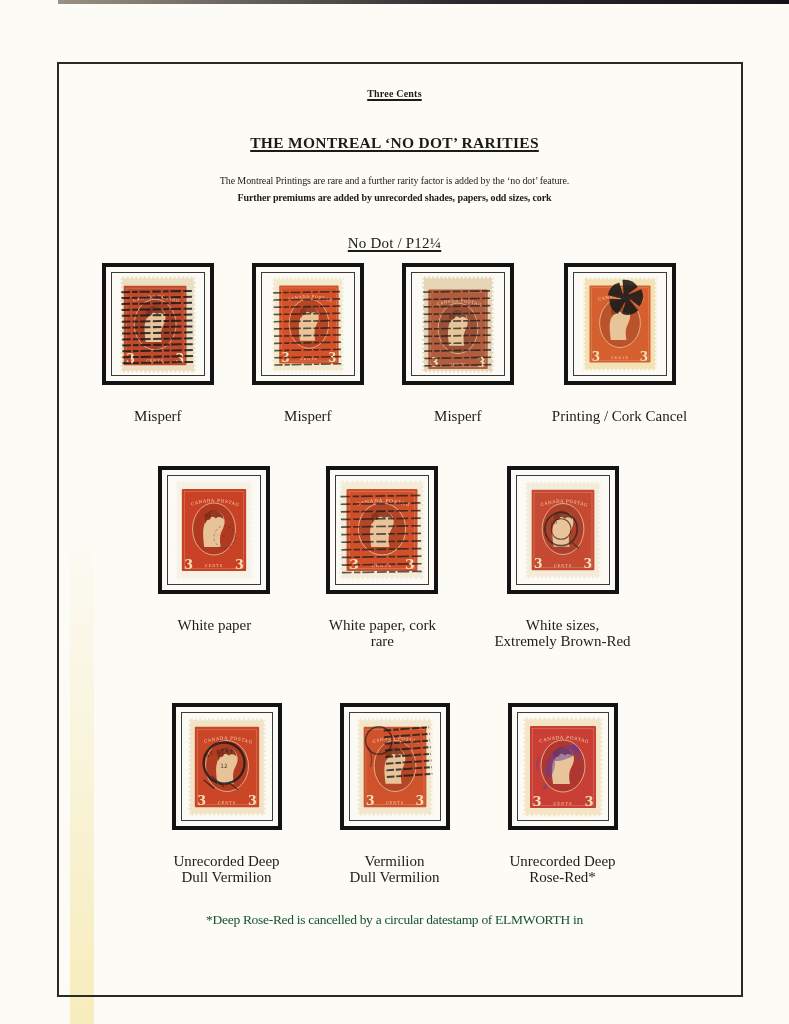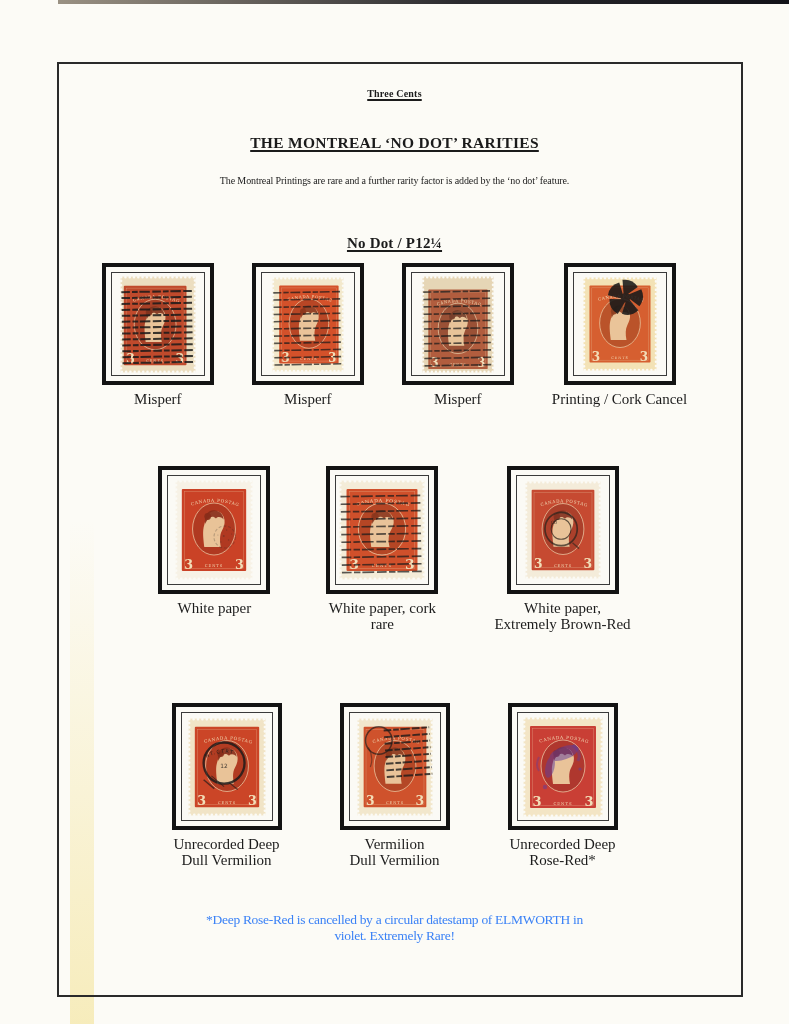--- a/index.html
+++ b/index.html
@@ -15,33 +15,33 @@
   .album-frame{position:absolute;left:57px;top:62px;width:686px;height:935px;
     border:2px solid #2a2a2a;box-sizing:border-box;z-index:1;}
   .content{position:absolute;inset:0;z-index:2;}
 
   .center-text{position:absolute;left:0;right:0;text-align:center;}
   .u{text-decoration:underline;text-underline-offset:2px;text-decoration-thickness:1.5px;}
   .hdr{top:85px;font-weight:bold;font-size:10px;line-height:17.5px;letter-spacing:0.2px;}
   .page-title{top:134px;font-weight:bold;font-size:15.5px;letter-spacing:0.3px;}
   .intro{top:173px;font-size:10px;line-height:16.5px;letter-spacing:-0.1px;}
   .intro .b{font-weight:bold;}
-  .section-heading{top:235px;font-weight:bold;font-size:15px;letter-spacing:0.2px;text-align:center;}
-  .footnote{top:912px;font-size:13.5px;line-height:16px;letter-spacing:-0.3px;color:#3b82f6;}
+  .section-heading{top:235px;font-weight:normal;font-size:15px;letter-spacing:0.2px;text-align:center;}
+  .footnote{top:912px;font-size:13.5px;line-height:16px;letter-spacing:-0.3px;color:#14532d;}
 
   .stamp-row{position:absolute;left:0;right:0;display:flex;justify-content:center;align-items:flex-start;}
   .row-1{top:263px;gap:38px;}
   .row-2{top:466px;gap:56px;}
   .row-3{top:703px;gap:58px;}
 
   .stamp-figure{margin:0;display:flex;flex-direction:column;align-items:center;}
   .mount{box-sizing:border-box;border:4px solid #131313;background:#fbfaf5;padding:5px;}
   .mount-inner{box-sizing:border-box;width:100%;height:100%;border:1px solid #3a3a3a;
     background:#fbfaf5;display:flex;align-items:center;justify-content:center;overflow:hidden;}
-  .caption{margin-top:7px;text-align:center;font-size:15px;line-height:15.5px;
+  .caption{margin-top:24px;text-align:center;font-size:15px;line-height:15.5px;
     color:#1c1c1c;white-space:nowrap;}
 </style>
 </head>
 <body>
 
 <div class="page">
   <div class="scan-stain"></div>
   <div class="scan-edge-top"></div>
   <div class="album-frame"></div>
 
@@ -49,20 +49,21 @@
     <div class="center-text hdr">
       <div class="u">Three Cents</div>
     </div>
 
     <div class="center-text page-title">
       <span class="u">THE MONTREAL ‘NO DOT’ RARITIES</span>
     </div>
 
     <div class="center-text intro">
       <div>The Montreal Printings are rare and a further rarity factor is added by the ‘no dot’ feature.</div>
+      <div class="b">Further premiums are added by unrecorded shades, papers, odd sizes, cork</div>
     </div>
 
     <div class="center-text section-heading">
       <span class="u">No Dot / P12¼</span>
     </div>
 
     <div class="stamp-row row-1">
         <figure class="stamp-figure">
           <div class="mount" style="width: 112px; height: 122px;">
             <div class="mount-inner">
@@ -338,21 +339,21 @@
       <g fill="none" stroke="#2b241d" opacity="0.72">
         <circle cx="38" cy="49" r="17" stroke-width="1.8"></circle>
         <circle cx="38" cy="49" r="10.5" stroke-width="1.1"></circle>
       </g>
       <text x="27" y="44" font-size="4.6" fill="#2b241d" opacity="0.8" font-family="'DejaVu Sans',sans-serif">CO</text>
       <path d="M50 63 l7 6" stroke="#2b241d" stroke-width="1.4" opacity="0.6"></path>
   </svg>
             </div>
           </div>
           <figcaption class="caption">
-            <div>White paper,</div>
+            <div>White sizes,</div>
             <div>Extremely Brown-Red</div>
           </figcaption>
         </figure>
       </div>
     <div class="stamp-row row-3">
         <figure class="stamp-figure">
           <div class="mount" style="width: 110px; height: 127px;">
             <div class="mount-inner">
   <svg width="78" height="98" viewBox="0 0 80 100" preserveAspectRatio="none" role="img" aria-label="Unrecorded Deep Dull Vermilion">
     <rect x="0.6" y="0.6" width="78.8" height="98.8" fill="#f1e4c6"></rect>
@@ -469,16 +470,15 @@
           </div>
           <figcaption class="caption">
             <div>Unrecorded Deep</div>
             <div>Rose-Red*</div>
           </figcaption>
         </figure>
       </div>
 
     <div class="center-text footnote">
       <div>*Deep Rose-Red is cancelled by a circular datestamp of ELMWORTH in</div>
-      <div>violet. Extremely Rare!</div>
     </div>
   </div>
 </div>
 
 </body></html>

